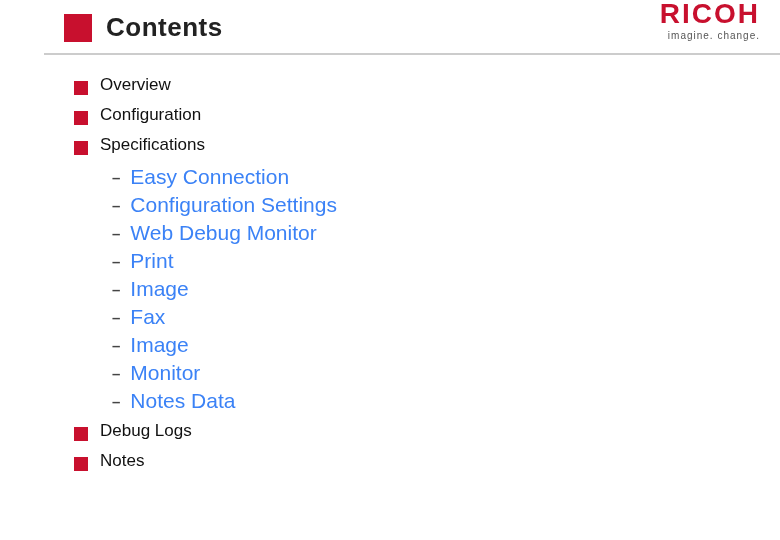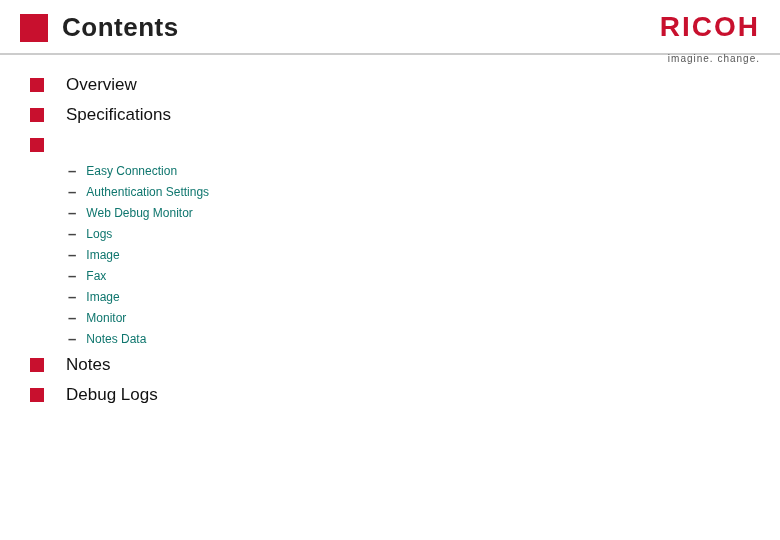--- a/index.html
+++ b/index.html
@@ -13,20 +13,21 @@
       height: 540px;
       font-family: Arial, sans-serif;
       background: #ffffff;
       overflow: hidden;
     }
 
     .page-wrapper {
       width: 780px;
       height: 404px;
       position: relative;
+      padding-left: 44px;
     }
 
     
     .header {
       display: flex;
       align-items: center;
       padding: 12px 20px 10px 20px;
       border-bottom: 2px solid #cccccc;
       position: relative;
     }
@@ -42,52 +43,51 @@
     .header-title {
       font-size: 26px;
       font-weight: bold;
       color: #222222;
       letter-spacing: 0.5px;
     }
 
     .ricoh-logo {
       position: absolute;
       right: 20px;
-      top: 13px;
+      top: 0;
       display: flex;
       flex-direction: column;
       align-items: flex-end;
     }
 
     .ricoh-logo-text {
       font-size: 28px;
       font-weight: 900;
       color: #c8102e;
       letter-spacing: 2px;
       line-height: 1;
     }
 
     .ricoh-logo-tagline {
       font-size: 10px;
       color: #555555;
       letter-spacing: 1px;
-      margin-top: 12px;
+      margin-top: 2px;
     }
 
     
     .content {
       padding: 20px 30px 20px 30px;
     }
 
     
     .top-item {
       display: flex;
-      align-items: flex-start;
+      align-items: flex-end;
       margin-bottom: 10px;
-      gap: 10px;
     }
 
     .bullet-square {
       width: 14px;
       height: 14px;
       background: #c8102e;
       margin-right: 12px;
       margin-top: 3px;
       flex-shrink: 0;
     }
@@ -111,22 +111,22 @@
     }
 
     .dash {
       color: #444444;
       font-size: 15px;
       margin-right: 10px;
       font-weight: bold;
     }
 
     .sub-item-label {
-      font-size: 12px;
-      color: #0f766e;
+      font-size: 21px;
+      color: #3b82f6;
     }
 
     
     .bottom-items {
       margin-top: 8px;
     }
   </style>
 </head>
 <body>
 
@@ -143,48 +143,49 @@
 
   <div class="content">
 
     <div class="top-item">
       <div class="bullet-square"></div>
       <span class="top-item-label">Overview</span>
     </div>
 
     <div class="top-item">
       <div class="bullet-square"></div>
-      <span class="top-item-label">Specifications</span>
+      <span class="top-item-label">Configuration</span>
     </div>
 
     <div class="top-item">
       <div class="bullet-square"></div>
+      <span class="top-item-label">Specifications</span>
     </div>
 
 
     <div class="sub-items">
 
       <div class="sub-item">
         <span class="dash">–</span>
         <span class="sub-item-label">Easy Connection</span>
       </div>
 
       <div class="sub-item">
         <span class="dash">–</span>
-        <span class="sub-item-label">Authentication Settings</span>
+        <span class="sub-item-label">Configuration Settings</span>
       </div>
 
       <div class="sub-item">
         <span class="dash">–</span>
         <span class="sub-item-label">Web Debug Monitor</span>
       </div>
 
       <div class="sub-item">
         <span class="dash">–</span>
-        <span class="sub-item-label">Logs</span>
+        <span class="sub-item-label">Print</span>
       </div>
 
       <div class="sub-item">
         <span class="dash">–</span>
         <span class="sub-item-label">Image</span>
       </div>
 
       <div class="sub-item">
         <span class="dash">–</span>
         <span class="sub-item-label">Fax</span>
@@ -201,27 +202,27 @@
       </div>
 
       <div class="sub-item">
         <span class="dash">–</span>
         <span class="sub-item-label">Notes Data</span>
       </div>
 
     </div>
 
     <div class="bottom-items">
+
+      <div class="top-item">
+        <div class="bullet-square"></div>
+        <span class="top-item-label">Debug Logs</span>
+      </div>
 
       <div class="top-item">
         <div class="bullet-square"></div>
         <span class="top-item-label">Notes</span>
       </div>
 
-      <div class="top-item">
-        <div class="bullet-square"></div>
-        <span class="top-item-label">Debug Logs</span>
-      </div>
-
     </div>
 
   </div>
 </div>
 
 </body></html>

